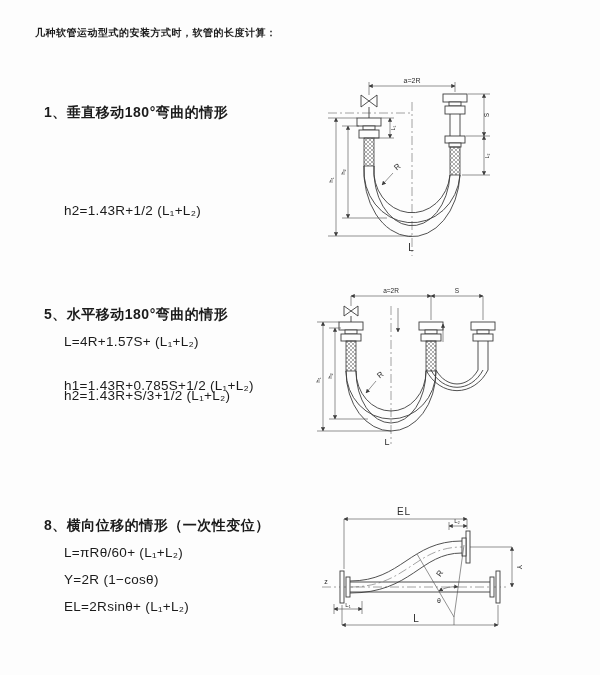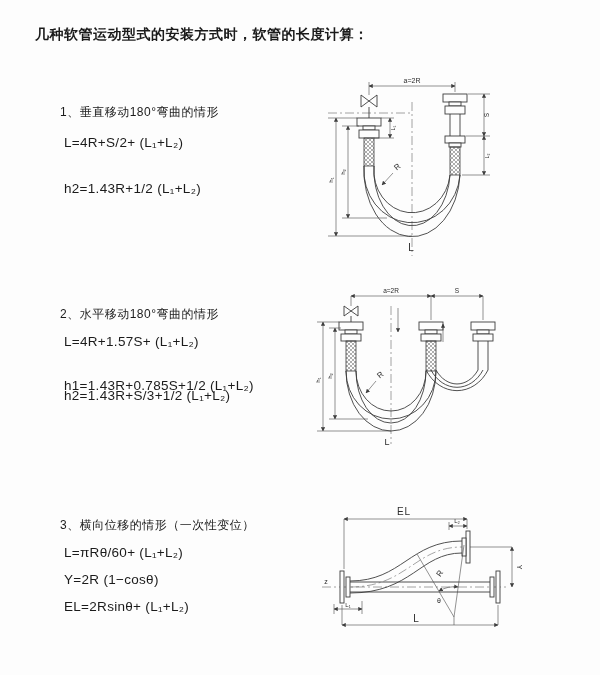--- a/index.html
+++ b/index.html
@@ -2,27 +2,27 @@
 <html><head>
 <meta charset="utf-8">
 <style>
   html,body{margin:0;padding:0;background:#e8e8e8;}
   .page{
     position:relative;width:600px;height:675px;background:#fdfdfd;
     font-family:"Liberation Sans","DejaVu Sans",sans-serif;color:#1b1b1b;
     overflow:hidden;margin:0 auto;
   }
   .doc-title{
-    position:absolute;left:35px;top:26px;font-size:14px;font-weight:600;
+    position:absolute;left:35px;top:26px;font-size:10px;font-weight:600;
     letter-spacing:.5px;white-space:nowrap;
   }
-  .sec-heading{position:absolute;left:60px;font-size:12px;font-weight:400;letter-spacing:.5px;white-space:nowrap;}
+  .sec-heading{position:absolute;left:44px;font-size:14px;font-weight:700;letter-spacing:.5px;white-space:nowrap;}
   .formula{position:absolute;left:64px;font-size:13.5px;letter-spacing:.3px;white-space:nowrap;}
   .h-s1{top:104px}
-  .f-s1-0{top:135px}.f-s1-1{top:163px}.f-s1-2{top:181px}
+  .f-s1-0{top:135px}.f-s1-1{top:163px}.f-s1-2{top:203px}
   .h-s2{top:306px}
   .f-s2-0{top:334px}.f-s2-1{top:378px}.f-s2-2{top:388px}
   .h-s3{top:517px}
   .f-s3-0{top:545px}.f-s3-1{top:572px}.f-s3-2{top:599px}
   .dwg{position:absolute;}
   .d1{left:312px;top:70px;}
   .d2{left:303px;top:282px;}
   .d3{left:314px;top:497px;text-align:center;}
   svg{display:block;}
   svg text{font-family:"Liberation Sans","DejaVu Sans",sans-serif;fill:#2b2b2b;}
@@ -33,29 +33,28 @@
   .hatchbox{stroke:#3d3d3d;stroke-width:.8;}
 </style>
 </head>
 <body>
 
 <div class="page">
 
   <div class="doc-title">几种软管运动型式的安装方式时，软管的长度计算：</div>
 
   <div class="sec-heading h-s1">1、垂直移动180°弯曲的情形</div>
-  <div class="formula f-s1-0">L=4R+S/2+ (L₁+L₂)</div>
   <div class="formula f-s1-2">h2=1.43R+1/2 (L₁+L₂)</div>
 
-  <div class="sec-heading h-s2">2、水平移动180°弯曲的情形</div>
+  <div class="sec-heading h-s2">5、水平移动180°弯曲的情形</div>
   <div class="formula f-s2-0">L=4R+1.57S+ (L₁+L₂)</div>
   <div class="formula f-s2-1">h1=1.43R+0.785S+1/2 (L₁+L₂)</div>
   <div class="formula f-s2-2">h2=1.43R+S/3+1/2 (L₁+L₂)</div>
 
-  <div class="sec-heading h-s3">3、横向位移的情形（一次性变位）</div>
+  <div class="sec-heading h-s3">8、横向位移的情形（一次性变位）</div>
   <div class="formula f-s3-0">L=πRθ/60+ (L₁+L₂)</div>
   <div class="formula f-s3-1">Y=2R (1−cosθ)</div>
   <div class="formula f-s3-2">EL=2Rsinθ+ (L₁+L₂)</div>
 
   <div class="dwg d1">
     <svg width="268" height="196" viewBox="0 0 268 196">
       <defs>
         <marker id="ah" viewBox="0 0 10 10" refX="9" refY="5" markerWidth="7" markerHeight="7" orient="auto-start-reverse">
           <path d="M0,0 L10,5 L0,10 z" fill="#3d3d3d"></path>
         </marker>

